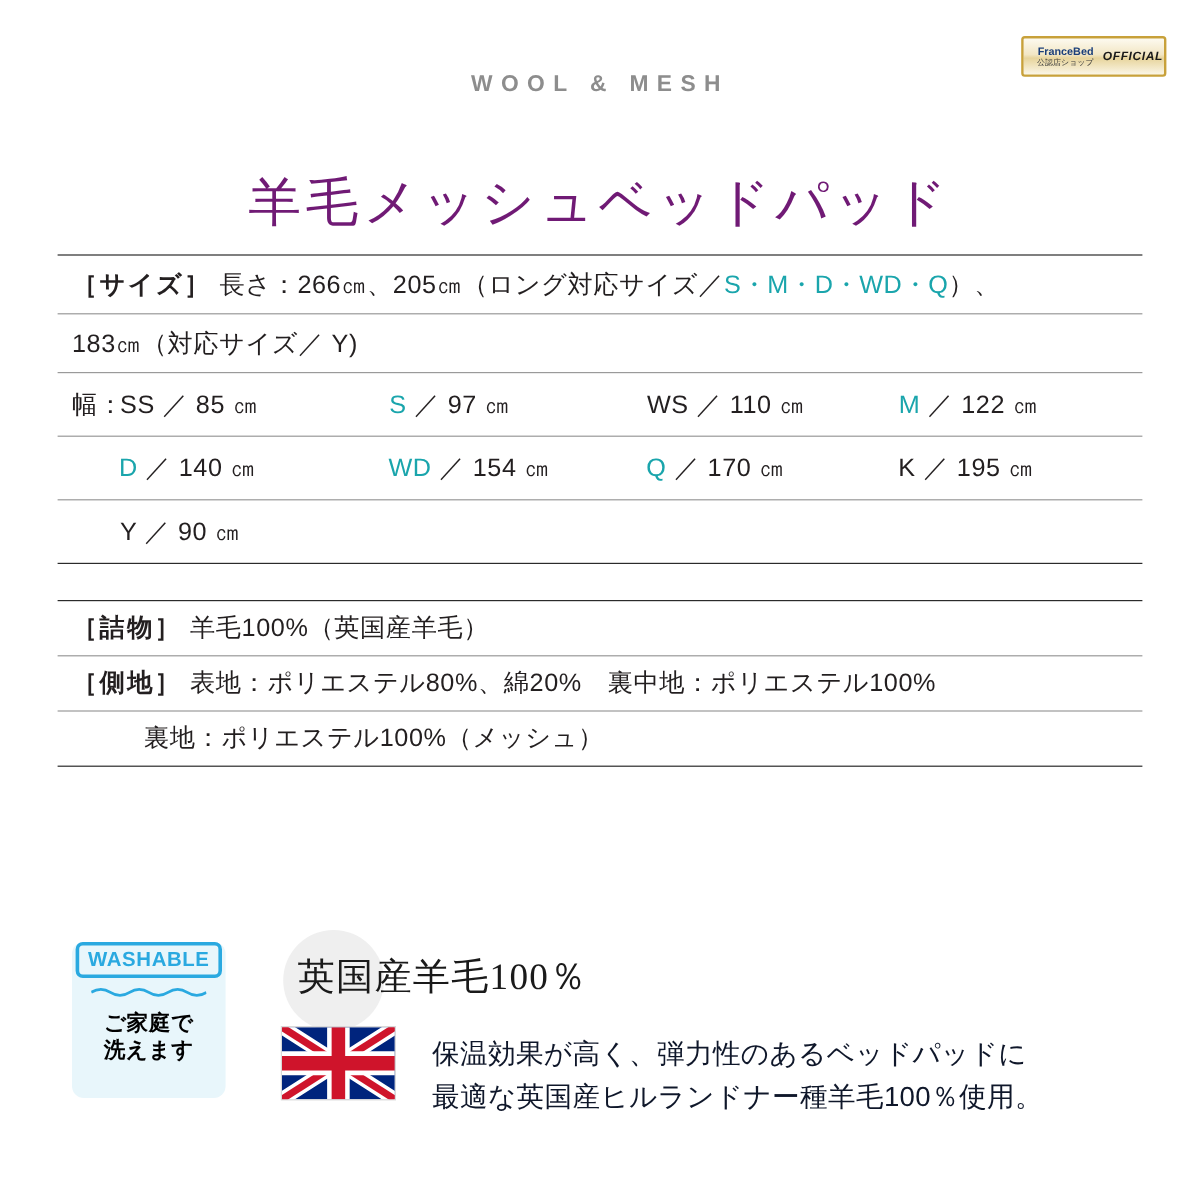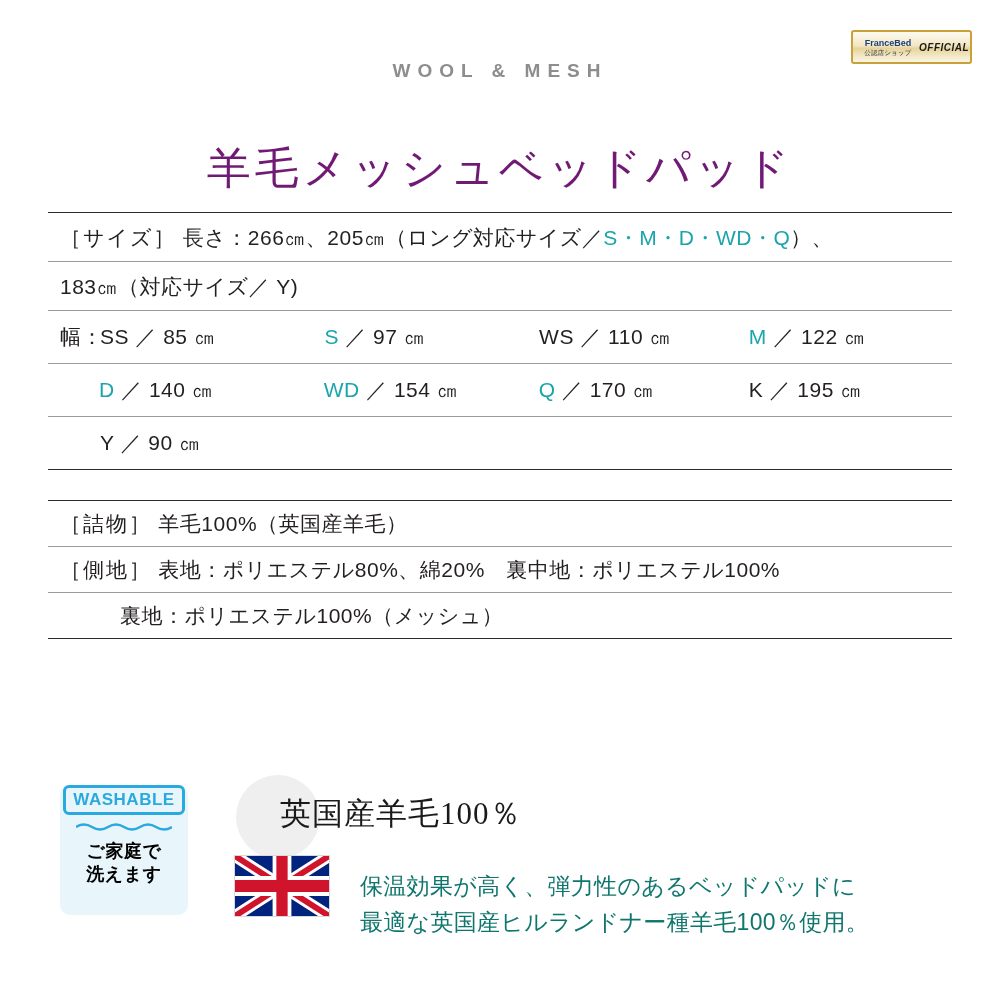--- a/index.html
+++ b/index.html
@@ -107,21 +107,21 @@
     border-top: 1px solid #9a9a9a;
   }
   .row {
     font-size: 21px;
     line-height: 1.0;
     letter-spacing: 0.5px;
     padding: 14px 8px 13px 12px;
     white-space: nowrap;
   }
   .row.tight { padding-top: 12px; padding-bottom: 12px; }
-  .label { letter-spacing: 2px; }
+  .label { letter-spacing: 2px; font-weight: bold; }
   .teal { color: #1aa5ac; }
   .indent1 { padding-left: 72px; }
 
   .width-row {
     display: flex;
     font-size: 21px;
     padding: 12px 8px 12px 12px;
     letter-spacing: 0.5px;
   }
   .w-cell { white-space: nowrap; }
@@ -188,39 +188,38 @@
     background: #efefef;
   }
   .wool-title {
     position: absolute;
     left: 200px;
     top: 18px;
     font-size: 31px;
     font-family: "Liberation Serif", "DejaVu Serif", serif;
     color: #1a1a1a;
     letter-spacing: 1px;
-    margin-left: 32px;
   }
   .flag {
     position: absolute;
     left: 186px;
     top: 80px;
     width: 96px;
     height: 62px;
     border: 1px solid #d8d8d8;
     box-sizing: border-box;
   }
   .desc {
     position: absolute;
     left: 312px;
-    top: 94px;
+    top: 86px;
     font-size: 23px;
     line-height: 1.55;
     letter-spacing: 0.3px;
-    color: #0f766e;
+    color: #0f172a;
   }
 </style>
 </head>
 <body>
 
 <div class="page">
 
   <div class="badge">
     <div class="badge-left">
       <span class="badge-brand">FranceBed</span>

